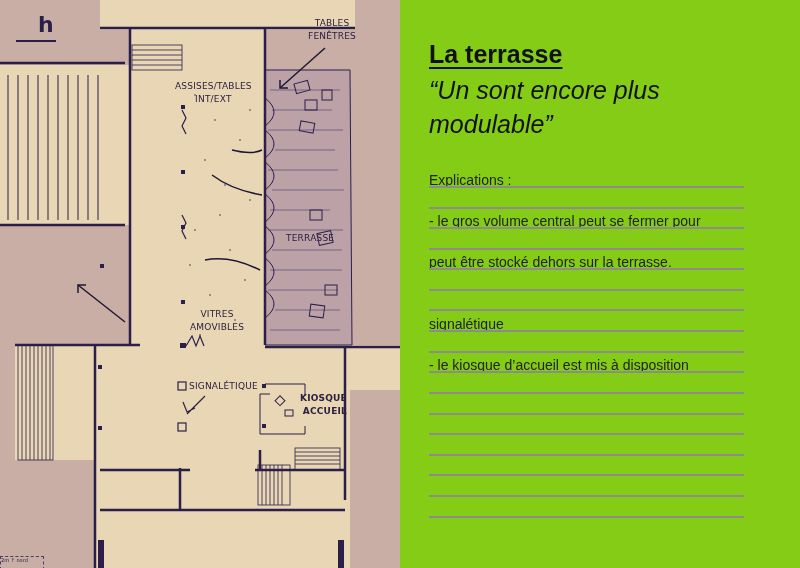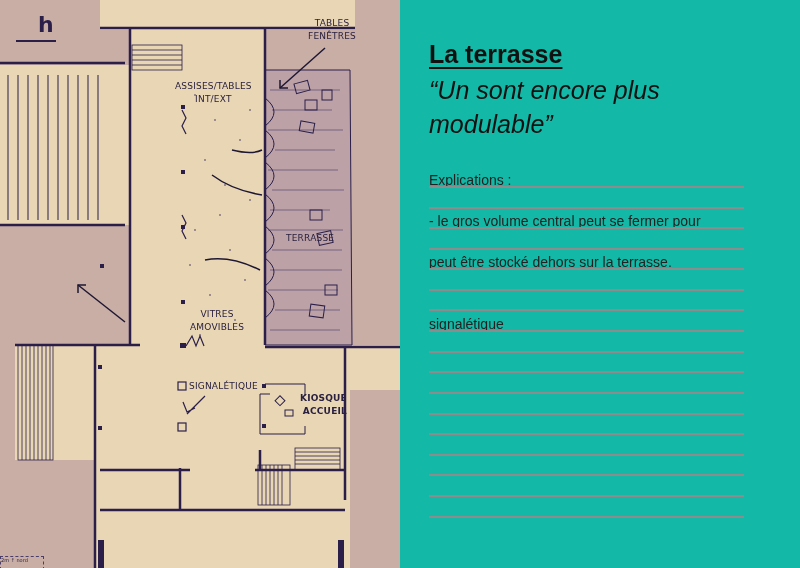--- a/index.html
+++ b/index.html
@@ -3,21 +3,21 @@
 <meta charset="utf-8">
 <style>
   html, body { margin:0; padding:0; }
   body { width:800px; height:568px; overflow:hidden; background:#ffffff; position:relative; font-family:"Liberation Sans", sans-serif; }
   .plan { position:absolute; left:0; top:0; width:400px; height:568px; background:#c9aea6; overflow:hidden; }
   .plan svg { position:absolute; left:0; top:0; }
   .plan-label { position:absolute; font-family:"DejaVu Sans", sans-serif; font-size:9px; color:#2a2140; letter-spacing:0.2px; line-height:13px; text-align:center; white-space:nowrap; }
   .logo-h { position:absolute; left:38px; top:12px; font-family:"DejaVu Sans", sans-serif; font-weight:bold; font-size:22px; color:#2b1f4a; }
   .logo-bar { position:absolute; left:16px; top:40px; width:40px; height:2px; background:#2b1f4a; }
   .scale { position:absolute; left:0; top:556px; width:42px; height:12px; border:1px dashed #4a3d6a; font-size:5px; color:#2a2140; font-family:"DejaVu Sans", sans-serif; }
-  .panel { position:absolute; left:400px; top:0; width:400px; height:568px; background:#14b8a6; }
+  .panel { position:absolute; left:400px; top:0; width:400px; height:568px; background:#84cc16; }
   .title { position:absolute; left:29px; top:40px; font-family:"Liberation Sans", sans-serif; font-weight:bold; font-size:25px; color:#111; text-decoration:underline; text-decoration-thickness:2px; text-underline-offset:4px; }
   .subtitle { position:absolute; left:29px; top:73px; width:360px; font-family:"Liberation Sans", sans-serif; font-style:italic; font-size:25px; line-height:34px; color:#111; }
   .rule { position:absolute; left:29px; width:315px; height:0; border-top:2px solid #8c8c8c; }
   .line-text { position:absolute; left:29px; font-family:"Liberation Sans", sans-serif; font-size:14px; color:#222; white-space:nowrap; }
 </style>
 </head>
 <body>
 
 <div class="plan">
   <svg width="400" height="568" viewBox="0 0 400 568">
@@ -199,20 +199,21 @@
   <div class="rule" style="top:248px;"></div>
   <div class="line-text" style="top:254px;">peut être stocké dehors sur la terrasse.</div>
   <div class="rule" style="top:268px;"></div>
   <div class="line-text" style="top:275px;"></div>
   <div class="rule" style="top:289px;"></div>
   <div class="rule" style="top:309px;"></div>
   <div class="line-text" style="top:316px;">signalétique</div>
   <div class="rule" style="top:330px;"></div>
   <div class="line-text" style="top:337px;"></div>
   <div class="rule" style="top:351px;"></div>
+  <div class="line-text" style="top:357px;">- le kiosque d’accueil est mis à disposition</div>
   <div class="rule" style="top:371px;"></div>
   <div class="rule" style="top:392px;"></div>
   <div class="rule" style="top:413px;"></div>
   <div class="rule" style="top:433px;"></div>
   <div class="rule" style="top:454px;"></div>
   <div class="rule" style="top:474px;"></div>
   <div class="rule" style="top:495px;"></div>
   <div class="rule" style="top:516px;"></div>
 </div>
 

